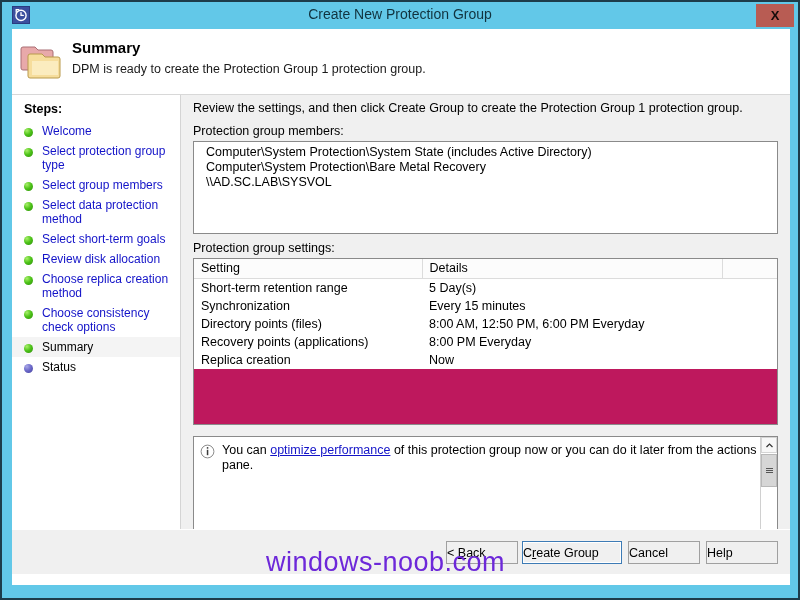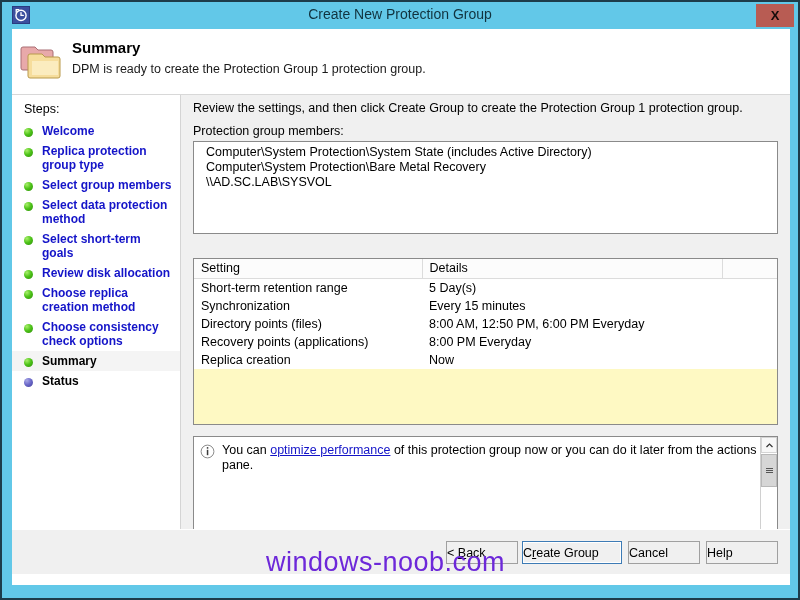--- a/index.html
+++ b/index.html
@@ -107,36 +107,35 @@
     left: 0; top: 66px;
     width: 168px; height: 478px;
     background: #ffffff;
     border-right: 1px solid #d4d4d4;
     overflow: hidden;
   }
   #steps-label {
     position: absolute;
     left: 12px; top: 7px;
     font-size: 12.5px;
-    font-weight: normal;
+    font-weight: bold;
     color: #000000;
   }
   #steps-list {
     position: absolute;
     left: 0; top: 26px;
     width: 168px;
   }
   .step {
     position: relative;
     display: flex;
     align-items: flex-start;
     padding: 3px 6px 3px 12px;
     box-sizing: border-box;
     min-height: 20px;
-    font-weight: bold;
   }
   .step.current { background: #f4f4f4; }
   .step-bullet {
     flex: 0 0 auto;
     width: 9px; height: 9px;
     border-radius: 50%;
     margin-top: 4px;
     margin-right: 9px;
   }
   .step-bullet.done {
@@ -197,21 +196,21 @@
   #settings-label {
     position: absolute;
     left: 12px; top: 146px;
     font-size: 12.5px;
     color: #000000;
   }
   #settings-box {
     position: absolute;
     left: 12px; top: 163px;
     width: 585px; height: 167px;
-    background: #fef9c3;
+    background: #be185d;
     border: 1px solid #8a8a8a;
     box-sizing: border-box;
     overflow: hidden;
   }
   #settings-table {
     width: 100%;
     border-collapse: collapse;
     table-layout: fixed;
   }
   #settings-table th {
@@ -384,21 +383,21 @@
 
     <div id="sidebar">
       <div id="steps-label">Steps:</div>
       <div id="steps-list">
           <div class="step">
             <span class="step-bullet done"></span>
             <span class="step-label">Welcome</span>
           </div>
           <div class="step">
             <span class="step-bullet done"></span>
-            <span class="step-label">Replica protection group type</span>
+            <span class="step-label">Select protection group type</span>
           </div>
           <div class="step">
             <span class="step-bullet done"></span>
             <span class="step-label">Select group members</span>
           </div>
           <div class="step">
             <span class="step-bullet done"></span>
             <span class="step-label">Select data protection method</span>
           </div>
           <div class="step">
@@ -432,20 +431,21 @@
 
       <div id="intro-text">Review the settings, and then click Create Group to create the Protection Group 1 protection group.</div>
 
       <div id="members-label">Protection group members:</div>
       <div id="members-box">
           <div class="member-line">Computer\System Protection\System State (includes Active Directory)</div>
           <div class="member-line">Computer\System Protection\Bare Metal Recovery</div>
           <div class="member-line">\\AD.SC.LAB\SYSVOL</div>
         </div>
 
+      <div id="settings-label">Protection group settings:</div>
       <div id="settings-box">
         <table id="settings-table">
           <colgroup>
             <col class="col-setting">
               <col class="col-details">
               <col class="col-blank">
           </colgroup>
           <thead>
             <tr>
               <th>Setting</th>

